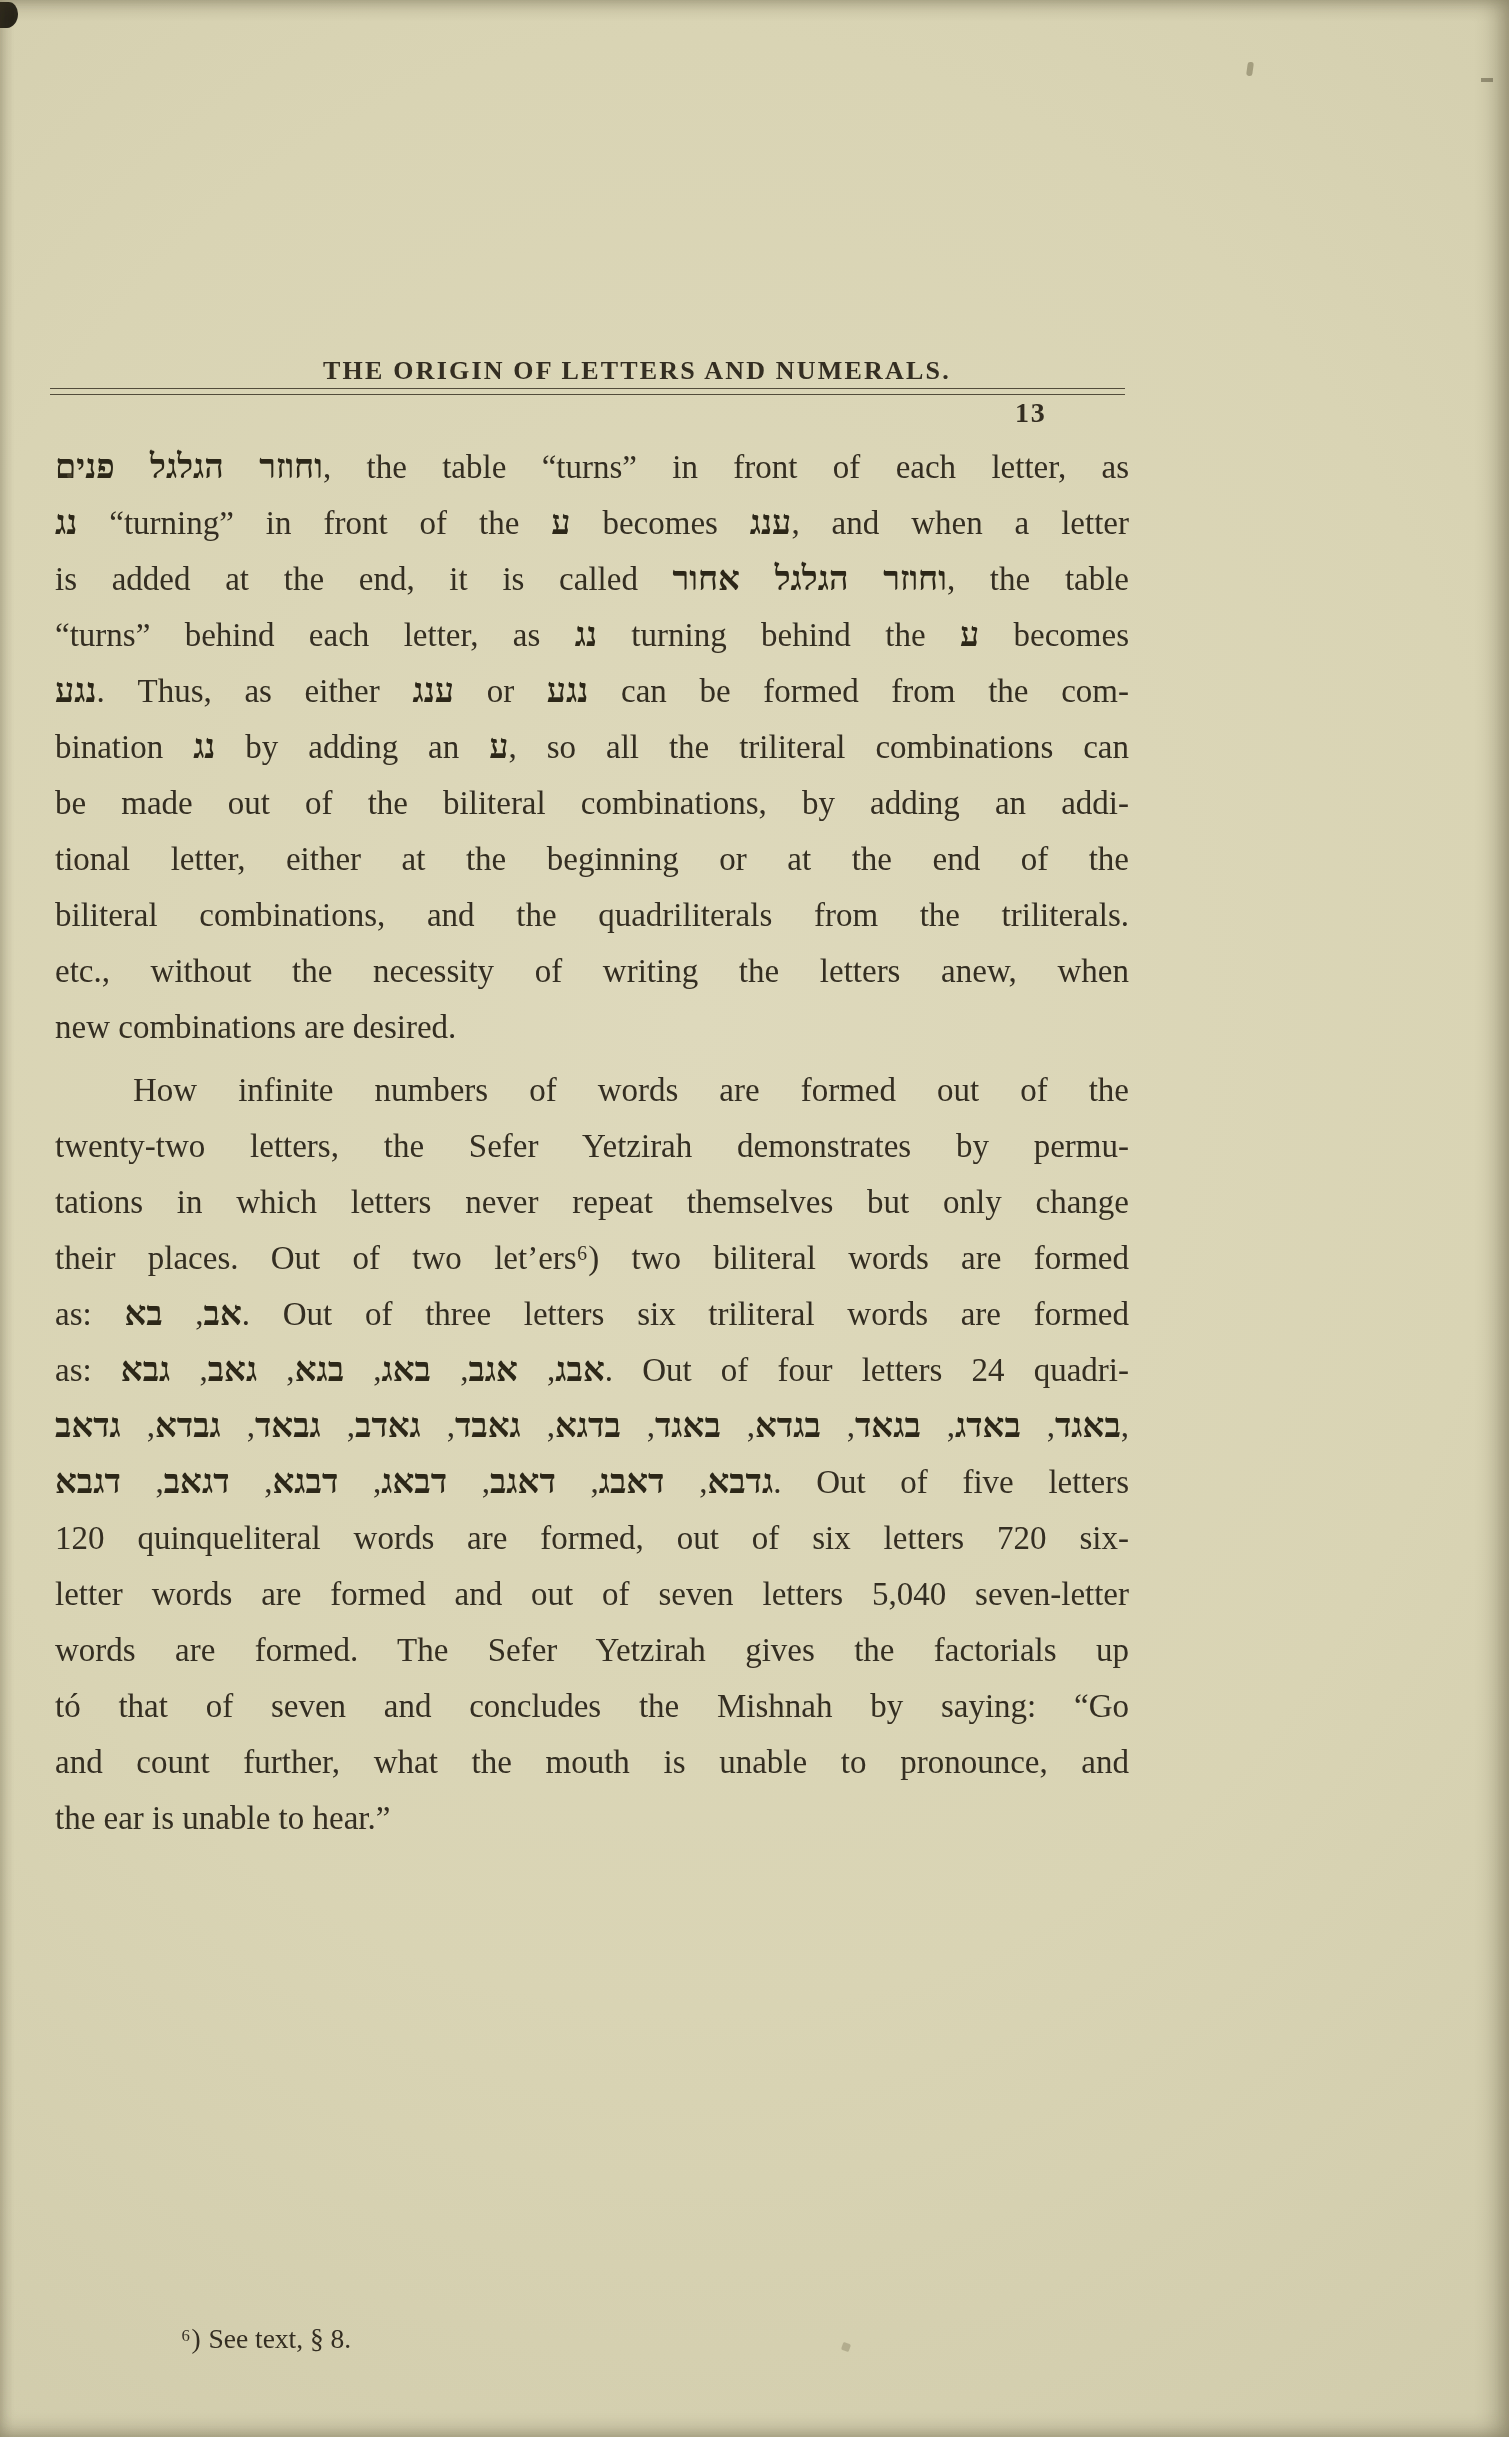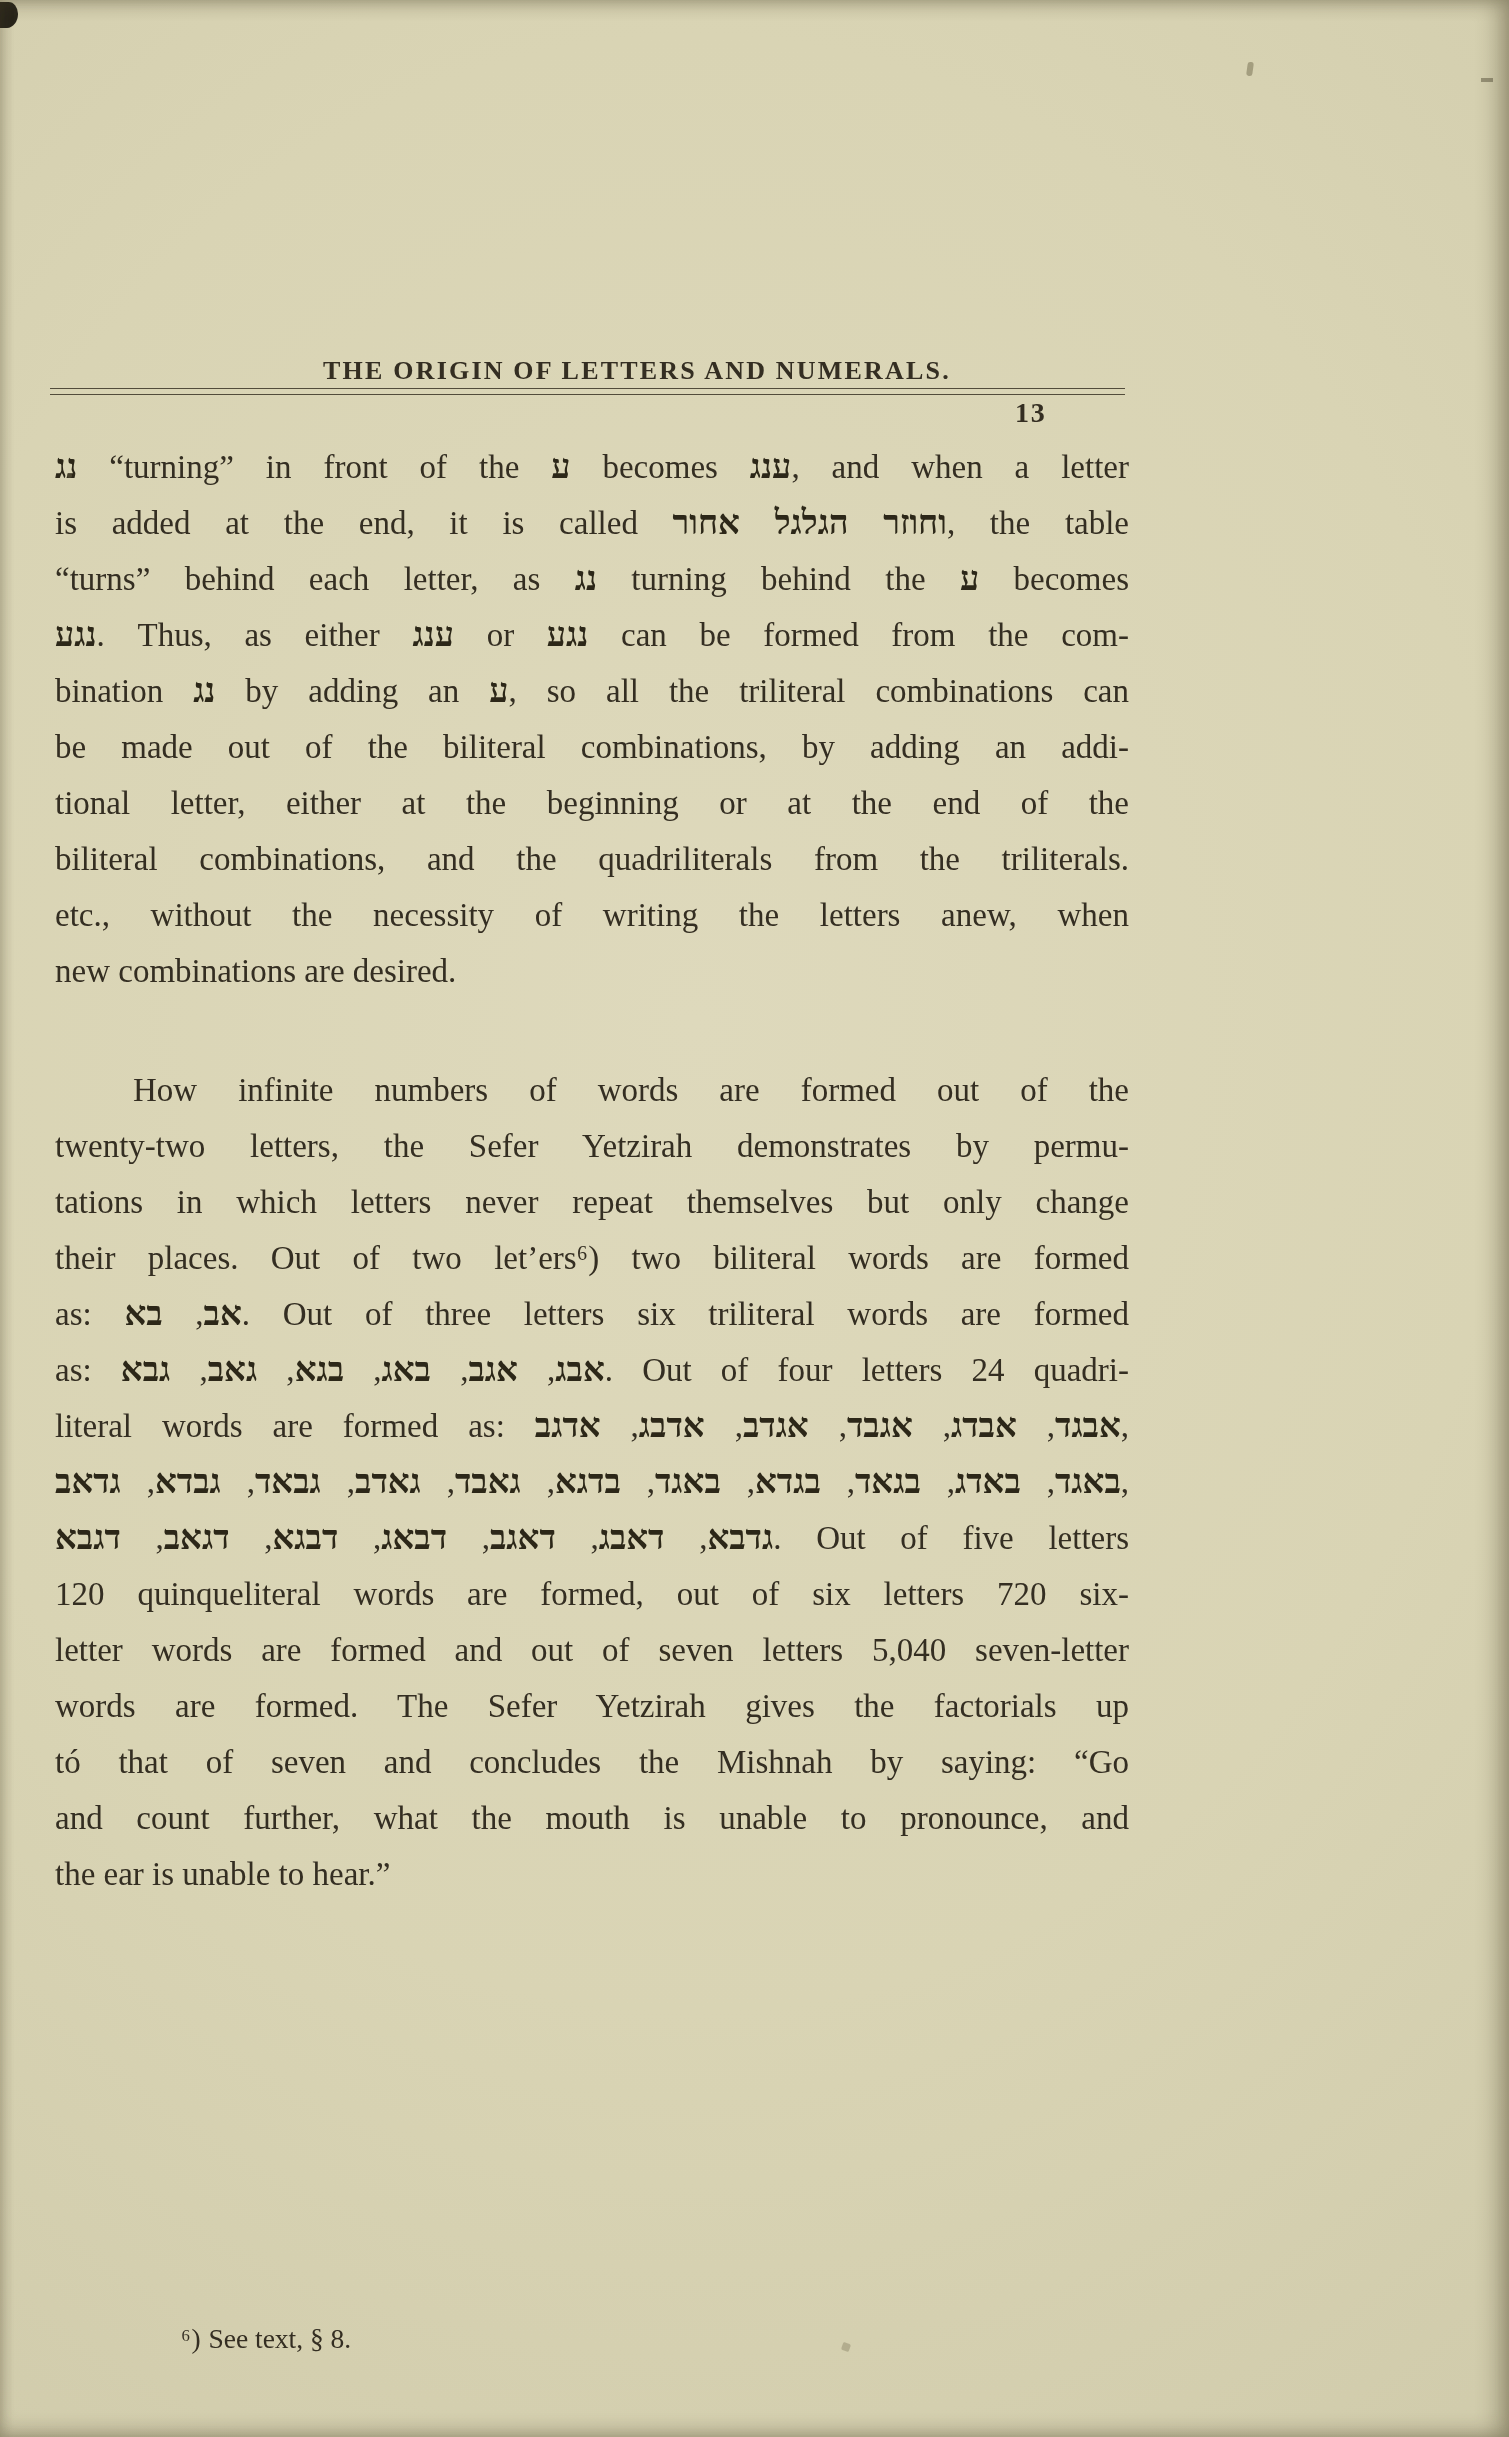--- a/index.html
+++ b/index.html
@@ -57,40 +57,40 @@
 
 <div class="page">
 
   <div class="running-title">THE ORIGIN OF LETTERS AND NUMERALS.</div>
 
   <div class="page-number">13</div>
 
   <div class="rule"></div>
 
   <section class="para" id="para1">
+      <div class="line"><span class="he">וחוזר</span> <span class="he">הגלגל</span> <span class="he">פנים</span>, the table “turns” in front of each letter, as</div>
       <div class="line"><span class="he">נג</span> “turning” in front of the <span class="he">ע</span> becomes <span class="he">ענג</span>, and when a letter</div>
       <div class="line">is added at the end, it is called <span class="he">וחוזר</span> <span class="he">הגלגל</span> <span class="he">אחור</span>, the table</div>
       <div class="line">“turns” behind each letter, as <span class="he">נג</span> turning behind the <span class="he">ע</span> becomes</div>
       <div class="line"><span class="he">נגע</span>. Thus, as either <span class="he">ענג</span> or <span class="he">נגע</span> can be formed from the com-</div>
       <div class="line">bination <span class="he">נג</span> by adding an <span class="he">ע</span>, so all the triliteral combinations can</div>
       <div class="line">be made out of the biliteral combinations, by adding an addi-</div>
       <div class="line">tional letter, either at the beginning or at the end of the</div>
       <div class="line">biliteral combinations, and the quadriliterals from the triliterals.</div>
       <div class="line">etc., without the necessity of writing the letters anew, when</div>
       <div class="line last">new combinations are desired.</div>
     </section>
 
   <section class="para indent-first" id="para2">
       <div class="line">How infinite numbers of words are formed out of the</div>
       <div class="line">twenty-two letters, the Sefer Yetzirah demonstrates by permu-</div>
       <div class="line">tations in which letters never repeat themselves but only change</div>
       <div class="line">their places. Out of two let’ers⁶) two biliteral words are formed</div>
       <div class="line">as: <span class="he">אב</span>, <span class="he">בא</span>. Out of three letters six triliteral words are formed</div>
       <div class="line">as: <span class="he">אבג</span>, <span class="he">אגב</span>, <span class="he">באג</span>, <span class="he">בגא</span>, <span class="he">גאב</span>, <span class="he">גבא</span>. Out of four letters 24 quadri-</div>
-      <div class="line">literal words are formed as: <span class="he">אבגד</span>, <span class="he">אבדג</span>, <span class="he">אגבד</span>, <span class="he">אגדב</span>, <span class="he">אדבג</span>, <span class="he">אדגב</span>,</div>
       <div class="line"><span class="he">באגד</span>, <span class="he">באדג</span>, <span class="he">בגאד</span>, <span class="he">בגדא</span>, <span class="he">באגד</span>, <span class="he">בדגא</span>, <span class="he">גאבד</span>, <span class="he">גאדב</span>, <span class="he">גבאד</span>, <span class="he">גבדא</span>, <span class="he">גדאב</span>,</div>
       <div class="line"><span class="he">גדבא</span>, <span class="he">דאבג</span>, <span class="he">דאגב</span>, <span class="he">דבאג</span>, <span class="he">דבגא</span>, <span class="he">דגאב</span>, <span class="he">דגבא</span>. Out of five letters</div>
       <div class="line">120 quinqueliteral words are formed, out of six letters 720 six-</div>
       <div class="line">letter words are formed and out of seven letters 5,040 seven-letter</div>
       <div class="line">words are formed. The Sefer Yetzirah gives the factorials up</div>
       <div class="line">tó that of seven and concludes the Mishnah by saying: “Go</div>
       <div class="line">and count further, what the mouth is unable to pronounce, and</div>
       <div class="line last">the ear is unable to hear.”</div>
     </section>
 

